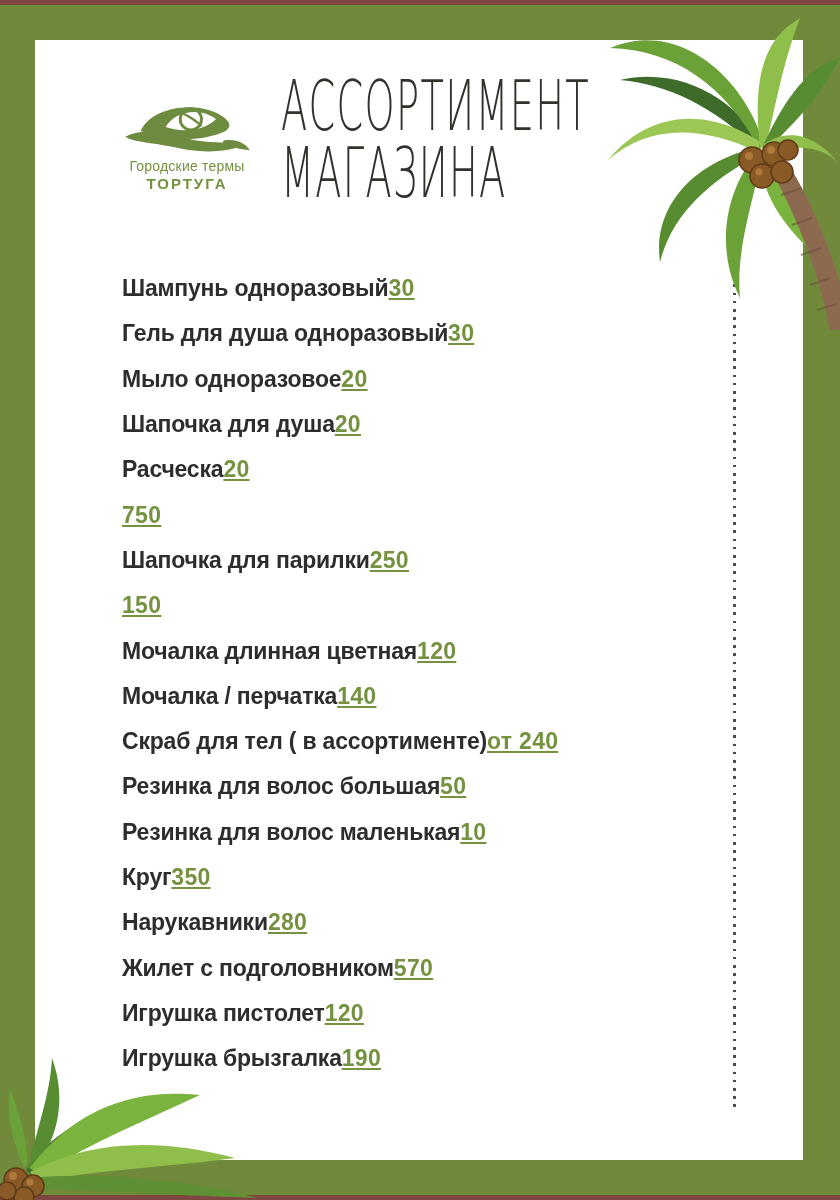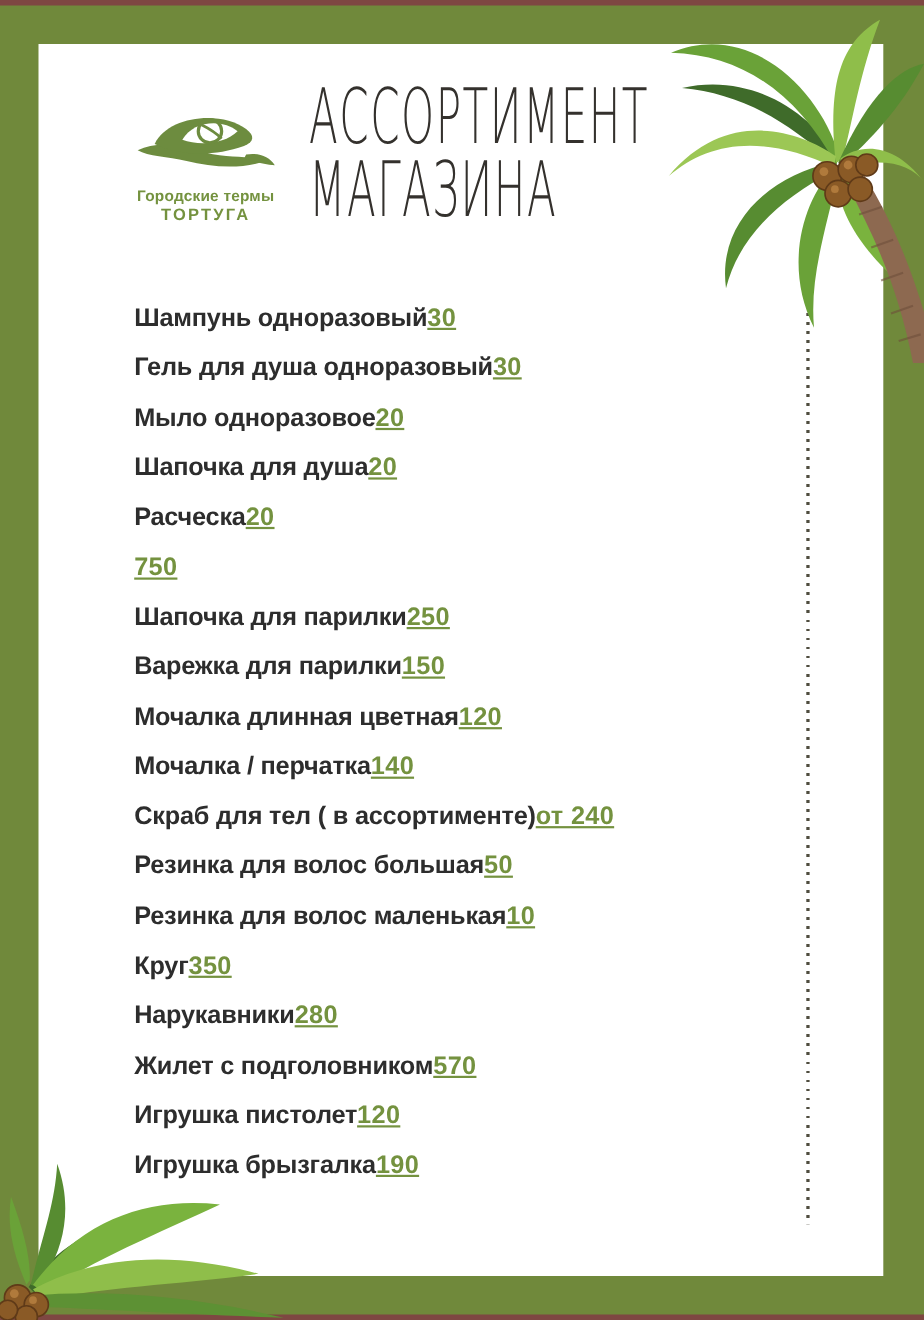--- a/index.html
+++ b/index.html
@@ -15,21 +15,21 @@
   .trim.top{top:0;height:5px;}
   .trim.bottom{bottom:0;height:5px;}
   .panel{
     position:absolute;left:35px;top:40px;width:768px;height:1120px;
     background:#ffffff;z-index:1;
   }
   
   .logo{position:absolute;left:112px;top:98px;width:150px;z-index:2;text-align:center;
         color:var(--accent-green,#6d8c3f);}
   .logo svg{display:block;margin:0 auto;}
-  .logo-l1{font-size:14px;font-weight:bold;margin-top:14px;letter-spacing:.2px;}
+  .logo-l1{font-size:14px;font-weight:normal;margin-top:2px;letter-spacing:.2px;}
   .logo-l2{font-size:15px;font-weight:bold;letter-spacing:2px;margin-top:1px;}
   
   .title{position:absolute;left:281px;top:72px;z-index:2;color:var(--title-dark,#34312d);}
   .title-line{
     font-family:"DejaVu Sans",sans-serif;font-weight:300;
     font-size:58px;line-height:56px;letter-spacing:2px;white-space:nowrap;
     transform:scale(0.66,1.2);transform-origin:0 0;
   }
   .title-line.l2{margin-top:11px;}
   
@@ -106,21 +106,20 @@
     <div class="row">
       <span class="price">750</span>
     </div>
 
     <div class="row">
       <span class="label">Шапочка для парилки</span>
       <span class="price">250</span>
     </div>
 
     <div class="row">
-      <span class="label">Варежка для парилки</span>
       <span class="price">150</span>
     </div>
 
     <div class="row">
       <span class="label">Мочалка длинная цветная</span>
       <span class="price">120</span>
     </div>
 
     <div class="row">
       <span class="label">Мочалка / перчатка</span>

